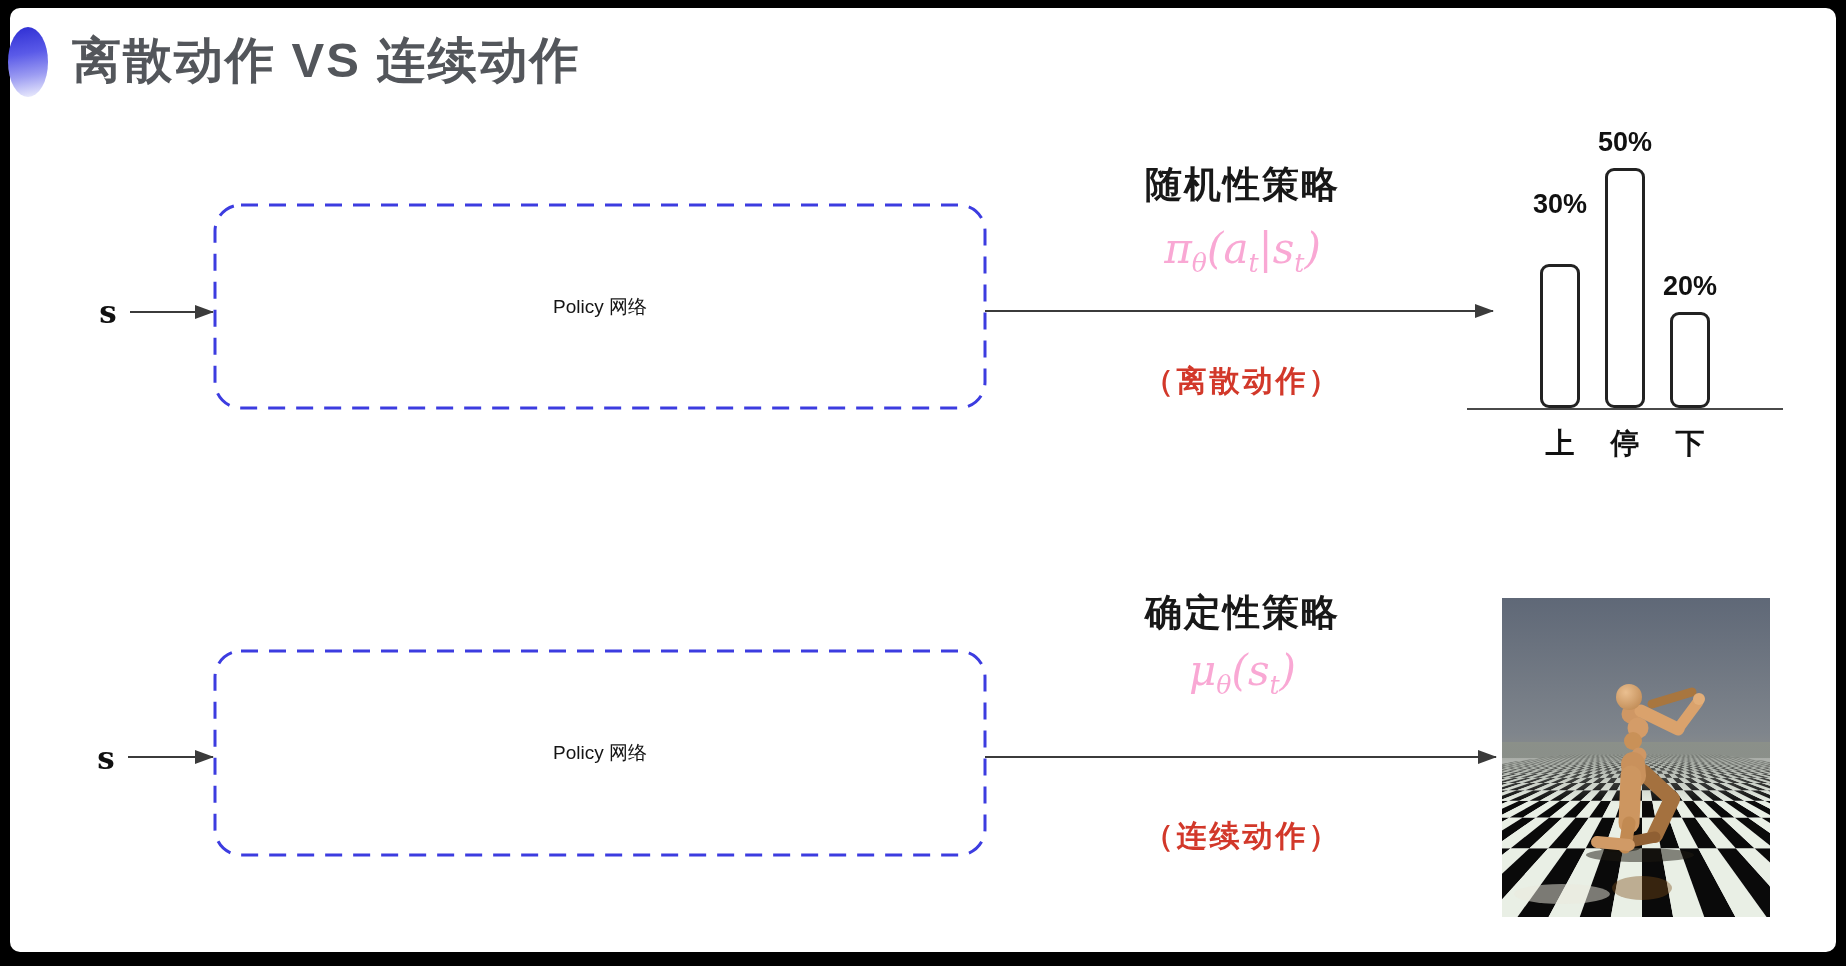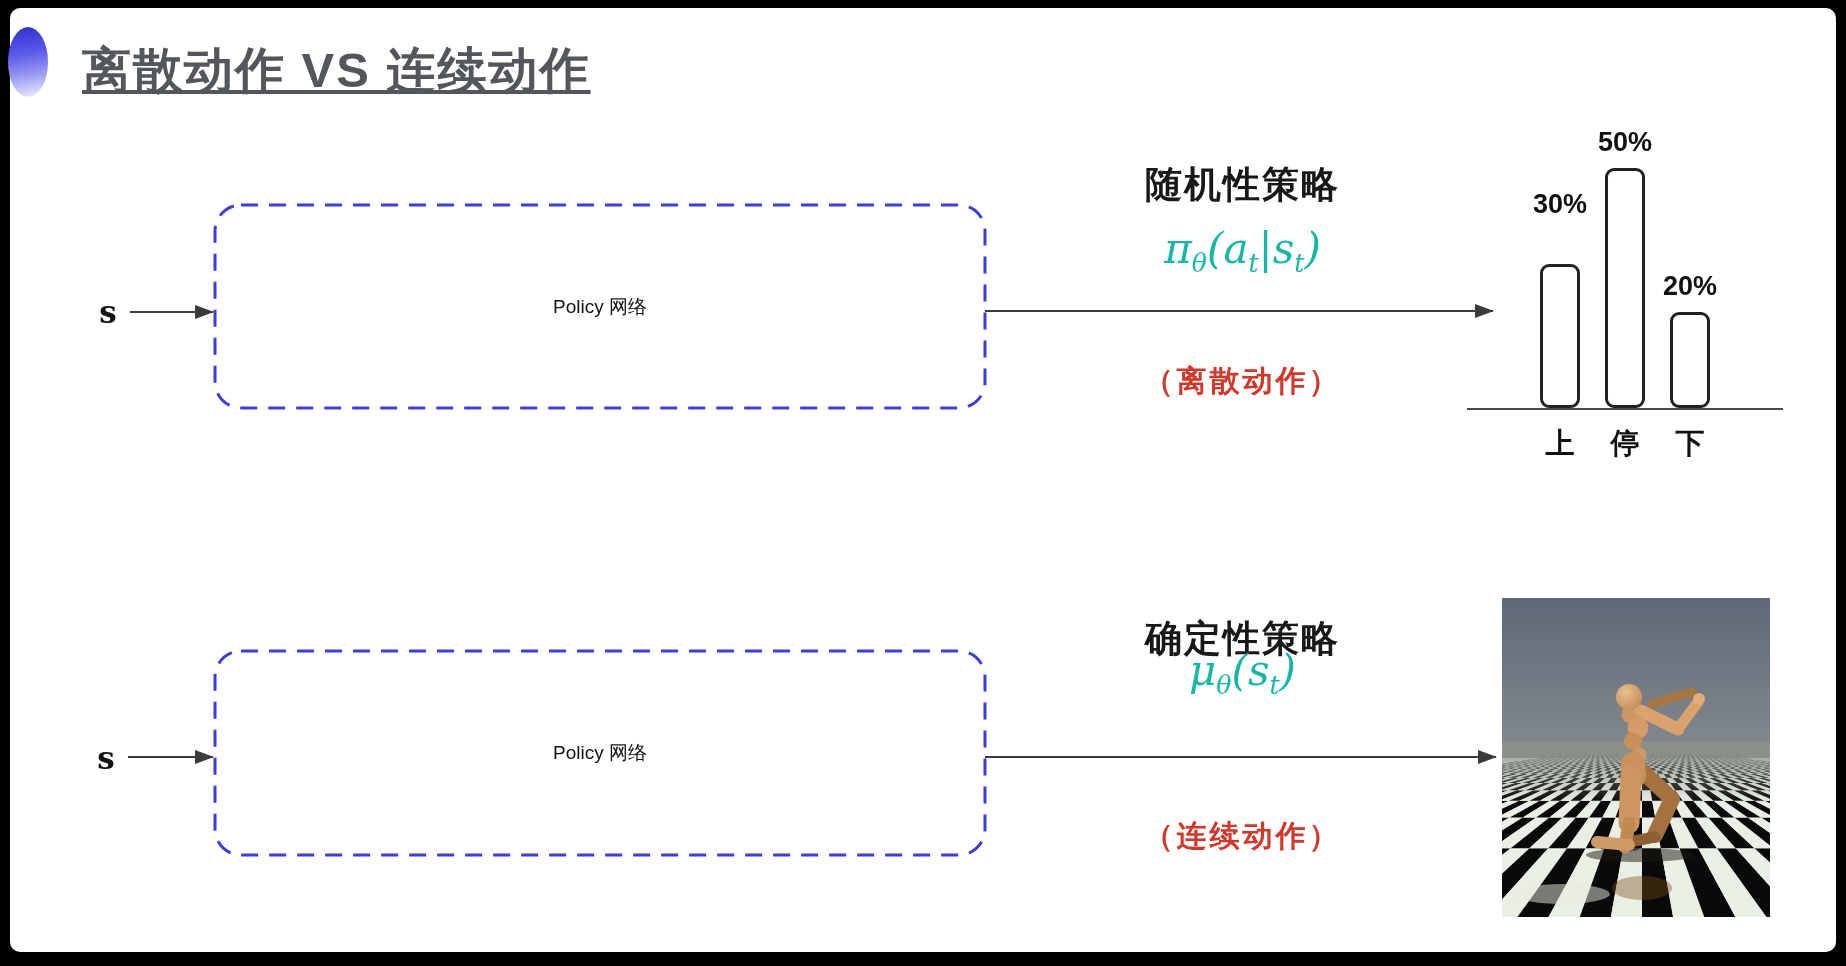--- a/index.html
+++ b/index.html
@@ -2,43 +2,43 @@
 <html style="--accent-blue: #3c3ce0; --note-red: #d2382a; --title-gray: #53565b; --arrow-dark: #3b3b3b; --box-text: #141414;"><head>
 <meta charset="utf-8">
 <style>
   html,body{margin:0;padding:0;background:#000;}
   .frame{position:relative;width:1846px;height:966px;background:#000;overflow:hidden;
          font-family:"Liberation Sans",sans-serif;}
   .slide{position:absolute;left:10px;top:8px;right:10px;bottom:14px;background:#fff;border-radius:10px;}
 
   .title-bullet{position:absolute;left:8px;top:27px;width:40px;height:70px;border-radius:50%;
     background:linear-gradient(170deg,#3434d6 6%,#5a5ae8 38%,#9c9cf2 68%,#e7e8fc 96%);}
-  .title{position:absolute;left:72px;top:30px;margin:10px;font-size:49px;line-height:60px;
-    font-weight:600;color:var(--title-gray,#53565b);letter-spacing:2px;text-decoration:underline;}
+  .title{position:absolute;left:72px;top:30px;margin:0;font-size:49px;line-height:60px;
+    font-weight:600;color:var(--title-gray,#53565b);letter-spacing:2px;}
 
   .overlay{position:absolute;left:0;top:0;width:1846px;height:966px;pointer-events:none;}
   .overlay line{stroke:var(--arrow-dark,#3b3b3b);stroke-width:2.2;}
   .overlay .policy-rect{fill:none;stroke:var(--accent-blue,#3c3ce0);stroke-width:3;
     stroke-dasharray:17 11;}
   .overlay .ah{fill:var(--arrow-dark,#3b3b3b);}
 
   .s-label{position:absolute;width:40px;text-align:center;font-family:"DejaVu Serif",serif;
     font-weight:600;font-size:31px;color:#111;}
   .s-top{left:88px;top:294px;}
   .s-bottom{left:86px;top:740px;}
 
   .box-label{position:absolute;left:215px;width:770px;height:203px;display:flex;
     align-items:center;justify-content:center;font-size:19px;color:var(--box-text,#141414);}
   .box-label-top{top:205px;}
   .box-label-bottom{top:651px;}
 
   .pcol{position:absolute;left:1055px;width:375px;text-align:center;}
   .policy-title{font-size:37px;font-weight:600;color:#181818;letter-spacing:2px;}
-  .pt-top{top:160px;} .pt-bottom{top:614px;}
-  .formula{font-family:"DejaVu Serif",serif;font-style:italic;font-size:42px;color:#14b8a6;}
+  .pt-top{top:160px;} .pt-bottom{top:588px;}
+  .formula{font-family:"DejaVu Serif",serif;font-style:italic;font-size:42px;color:#f9a8d4;}
   .formula sub{font-size:0.6em;}
   .f-top{top:224px;} .f-bottom{top:646px;}
   .action-note{font-size:30px;font-weight:600;color:var(--note-red,#d2382a);letter-spacing:3px;}
   .n-top{top:361px;} .n-bottom{top:816px;}
 
   .chart{position:absolute;left:1467px;top:112px;width:316px;height:360px;}
   .chart-baseline{position:absolute;left:0;top:296px;width:316px;height:2px;background:#4a4a4a;}
   .bar-col{position:absolute;bottom:64px;width:40px;display:flex;flex-direction:column;
     align-items:center;gap:10px;justify-content:space-between;}
   .bar{width:40px;border:3px solid #222;border-radius:9px;background:#fff;box-sizing:border-box;}

